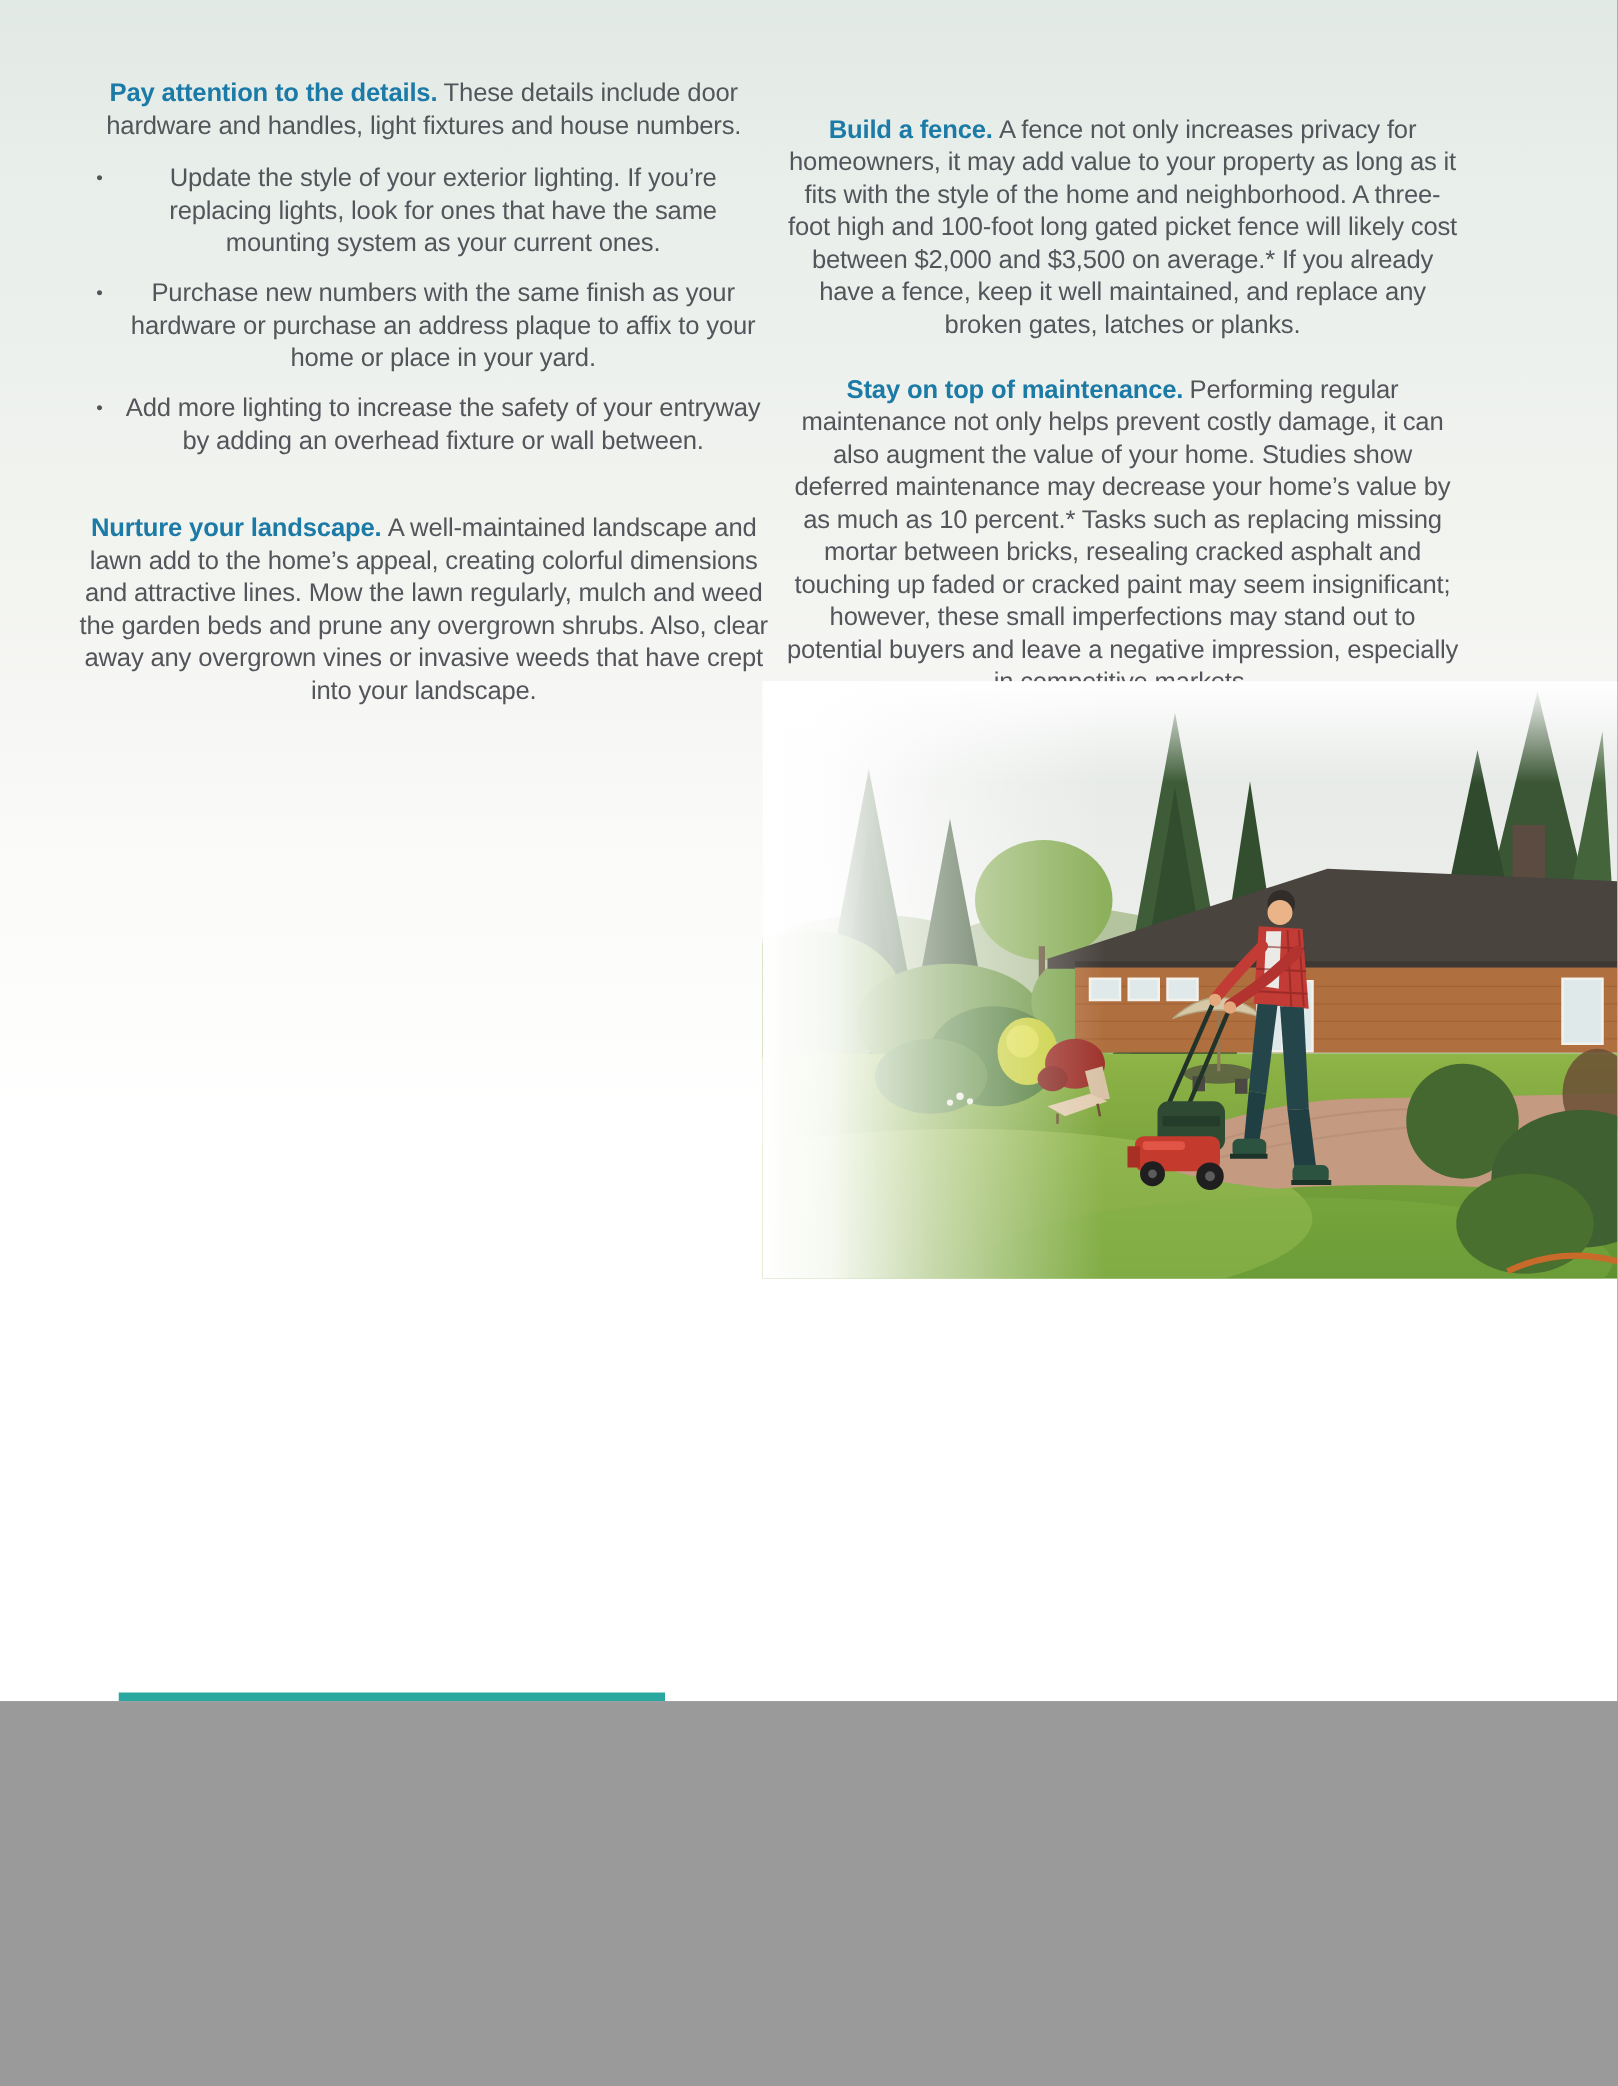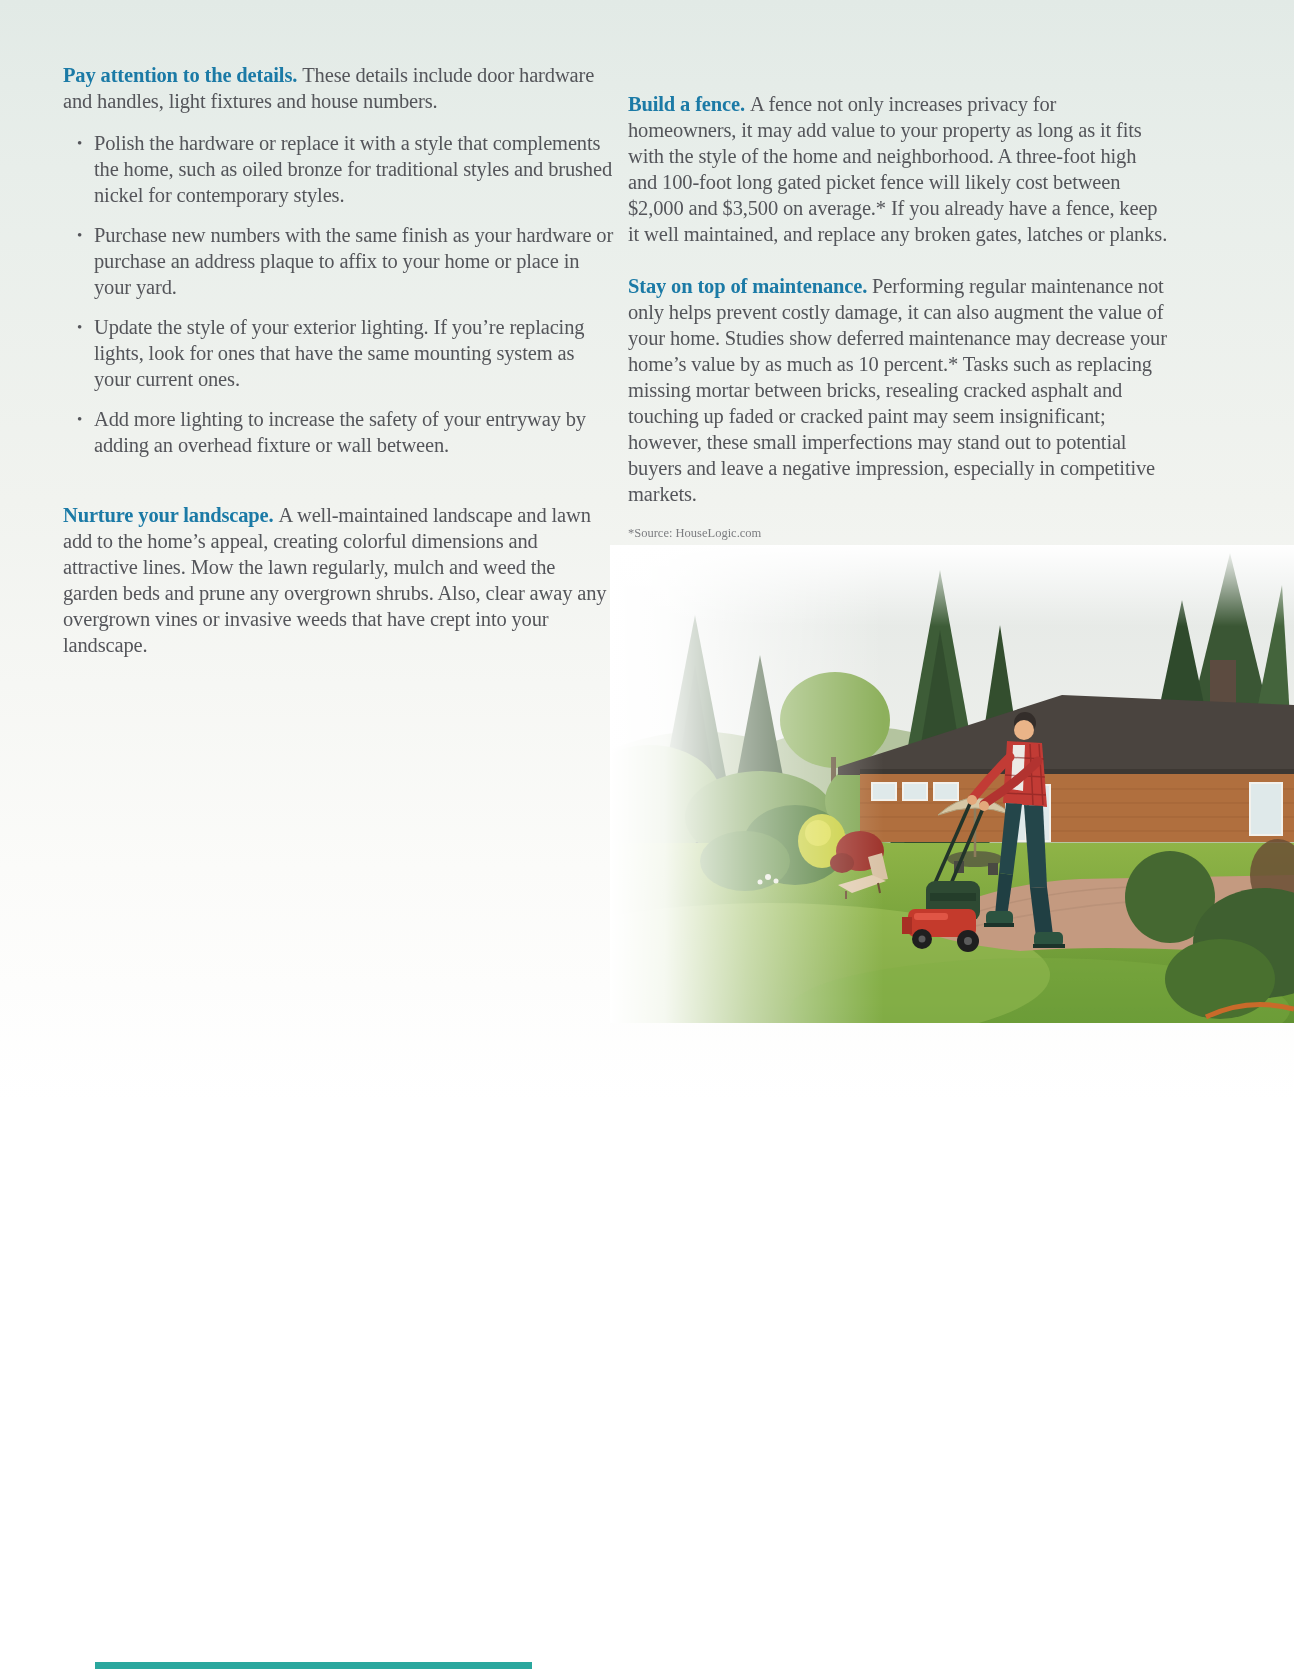--- a/index.html
+++ b/index.html
@@ -1,23 +1,24 @@
 <!DOCTYPE html>
 <html><head>
 <meta charset="utf-8">
 <style>
   html,body{margin:0;padding:0;background:#9a9a9a;}
   .page{
     position:relative;
-    width:1294px;height:1669px;
+    width:1294px;height:1361px;
     margin:0 auto;
     overflow:hidden;
     background:linear-gradient(180deg,#e2eae6 0%,#e8eeea 10%,#f1f3ef 30%,#fbfbf9 52%,#ffffff 66%,#ffffff 100%);
-    font-family:Liberation Serif, serif;
+    font-family:Liberation Sans, sans-serif;
     color:#54555a;
+    text-align:center;
   }
   .col{position:absolute;top:62px;}
   .col-left{left:63px;width:552px;}
   .col-right{left:628px;width:540px;margin-top:29px;}
   .para{
     margin:0;
     font-size:20.5px;line-height:26px;letter-spacing:-0.15px;
     color:#54555a;
   }
   .lead{font-weight:bold;color:#1b7aa6;margin-right:5px;}
@@ -62,23 +63,22 @@
 </style>
 </head>
 <body>
 
 <div class="page">
 
   <div class="col col-left">
     <p class="para"><strong class="lead">Pay attention to the details.</strong><span>These details include door hardware and handles, light fixtures and house numbers.</span></p>
 
     <ul class="bullets">
-      <li>Polish the hardware or replace it with a style that complements the home, such as oiled bronze for traditional styles and brushed nickel for contemporary styles.</li>
+      <li>Update the style of your exterior lighting. If you’re replacing lights, look for ones that have the same mounting system as your current ones.</li>
       <li>Purchase new numbers with the same finish as your hardware or purchase an address plaque to affix to your home or place in your yard.</li>
-      <li>Update the style of your exterior lighting. If you’re replacing lights, look for ones that have the same mounting system as your current ones.</li>
       <li>Add more lighting to increase the safety of your entryway by adding an overhead fixture or wall between.</li>
     </ul>
 
     <p class="para mt-landscape"><strong class="lead">Nurture your landscape.</strong><span>A well-maintained landscape and lawn add to the home’s appeal, creating colorful dimensions and attractive lines. Mow the lawn regularly, mulch and weed the garden beds and prune any overgrown shrubs. Also, clear away any overgrown vines or invasive weeds that have crept into your landscape.</span></p>
 
 
   </div>
 
   <div class="col col-right">
     <p class="para"><strong class="lead">Build a fence.</strong><span>A fence not only increases privacy for homeowners, it may add value to your property as long as it fits with the style of the home and neighborhood. A three-foot high and 100-foot long gated picket fence will likely cost between $2,000 and $3,500 on average.* If you already have a fence, keep it well maintained, and replace any broken gates, latches or planks.</span></p>

